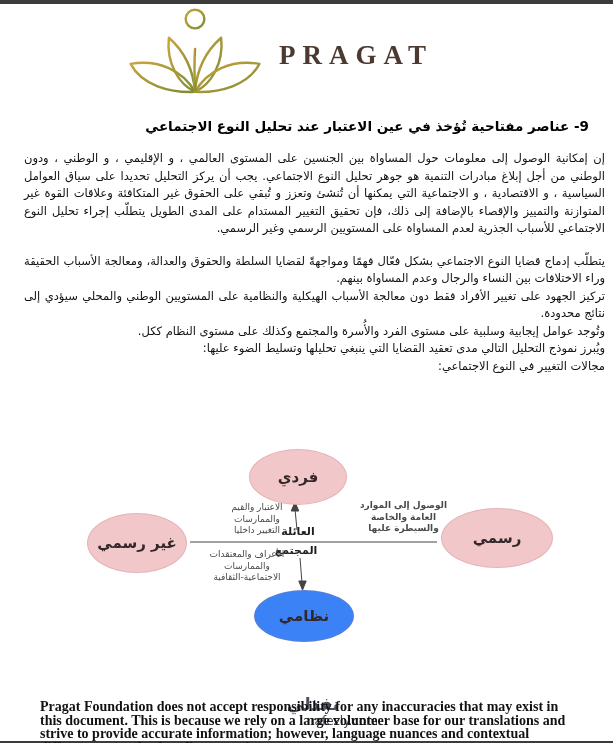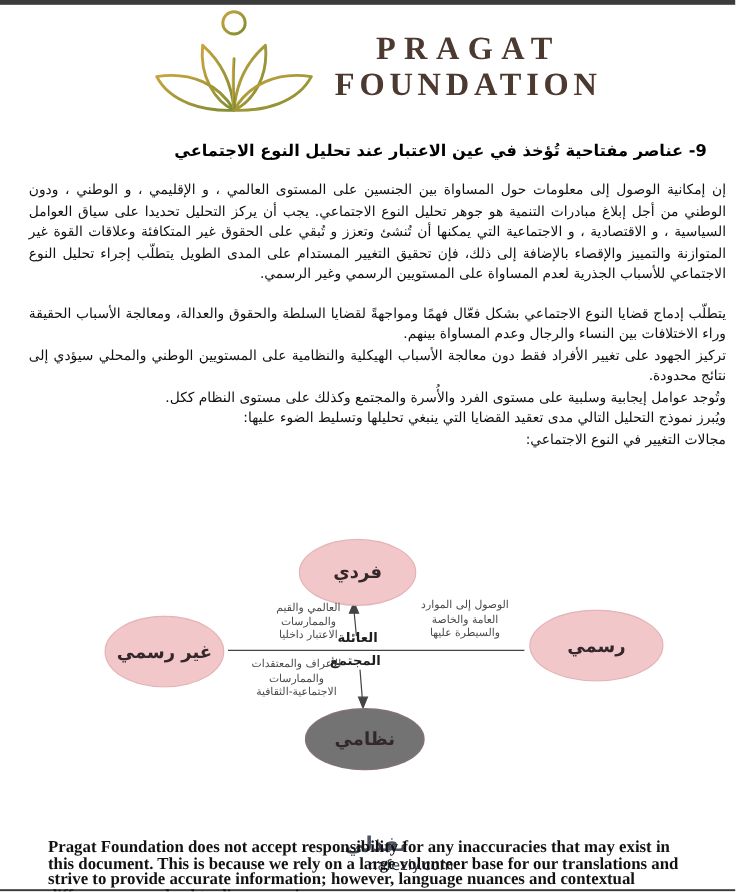--- a/index.html
+++ b/index.html
@@ -78,21 +78,21 @@
   }
   .axis-above { left: 267px; top: 95px;  width: 62px; }
   .axis-below { left: 262px; top: 114px; width: 68px; }
 
   .quad {
     position: absolute;
     direction: rtl; text-align: center;
     font-size: 9px; line-height: 11.5px; color: #4a4a4a;
   }
   .quad-tl { left: 197px; top: 72px;  width: 120px; }
-  .quad-tr { left: 330px; top: 70px;  width: 115px; }
+  .quad-tr { left: 346px; top: 70px;  width: 115px; font-weight: bold; }
   .quad-bl { left: 187px; top: 119px; width: 120px; }
   .quad-br { left: 327px; top: 124px; width: 115px; }
 
   
   .watermark {
     position: absolute; left: 248px; top: 694px; width: 130px;
     text-align: center; color: #0f172a; z-index: 1;
     user-select: none;
   }
   .watermark .wm-ar { font-size: 17px; font-weight: bold; line-height: 20px; opacity: 0.75; }
@@ -125,21 +125,20 @@
         <circle cx="75" cy="14" r="10"></circle>
         <path d="M75,92 C58,84 44,62 47,34 C63,48 73,66 75,92 Z"></path>
         <path d="M75,92 C92,84 106,62 103,34 C87,48 77,66 75,92 Z"></path>
         <path d="M75,92 C48,93 18,85 6,62 C36,57 62,69 75,92 Z"></path>
         <path d="M75,92 C102,93 132,85 144,62 C114,57 88,69 75,92 Z"></path>
         <path d="M75,90 C74,72 74,60 75,46"></path>
       </g>
     </svg>
     <div class="logo-text">
       <div class="logo-line1">PRAGAT</div>
-      <div class="logo-line2">FOUNDATION</div>
     </div>
   </header>
 
   <h1 class="heading" dir="rtl">9- عناصر مفتاحية تُؤخذ في عين الاعتبار عند تحليل النوع الاجتماعي</h1>
 
   <div class="body-text">
     <p>إن إمكانية الوصول إلى معلومات حول المساواة بين الجنسين على المستوى العالمي ، و الإقليمي ، و الوطني ، ودون الوطني من أجل إبلاغ مبادرات التنمية هو جوهر تحليل النوع الاجتماعي. يجب أن يركز التحليل تحديدا على سياق العوامل السياسية ، و الاقتصادية ، و الاجتماعية التي يمكنها أن تُنشئ وتعزز و تُبقي على الحقوق غير المتكافئة وعلاقات القوة غير المتوازنة والتمييز والإقصاء بالإضافة إلى ذلك، فإن تحقيق التغيير المستدام على المدى الطويل يتطلّب إجراء تحليل النوع الاجتماعي للأسباب الجذرية لعدم المساواة على المستويين الرسمي وغير الرسمي.</p>
     <p class="gap-top">يتطلّب إدماج قضايا النوع الاجتماعي بشكل فعّال فهمًا ومواجهةً لقضايا السلطة والحقوق والعدالة، ومعالجة الأسباب الحقيقة وراء الاختلافات بين النساء والرجال وعدم المساواة بينهم.</p>
     <p>تركيز الجهود على تغيير الأفراد فقط دون معالجة الأسباب الهيكلية والنظامية على المستويين الوطني والمحلي سيؤدي إلى نتائج محدودة.</p>
     <p>وتُوجد عوامل إيجابية وسلبية على مستوى الفرد والأُسرة والمجتمع وكذلك على مستوى النظام ككل.</p>
@@ -155,29 +154,29 @@
         <line x1="297" y1="100" x2="295" y2="79"></line>
         <polygon points="295,72 291.2,81 298.8,81"></polygon>
         <line x1="300" y1="128" x2="302" y2="153"></line>
         <polygon points="302.5,160 298.8,151 306.2,151"></polygon>
       </g>
     </svg>
 
     <div class="node node-top" style="background:#f2c7c9">فردي</div>
     <div class="node node-right" style="background:#f2c7c9">رسمي</div>
     <div class="node node-left" style="background:#f2c7c9">غير رسمي</div>
-    <div class="node node-bottom" style="background:#737373">نظامي</div>
+    <div class="node node-bottom" style="background:#3b82f6">نظامي</div>
 
     <div class="axis-label axis-above">العائلة</div>
     <div class="axis-label axis-below">المجتمع</div>
 
     <div class="quad quad-tl">
-      <div>العالمي والقيم</div>
+      <div>الاعتبار والقيم</div>
       <div>والممارسات</div>
-      <div>الاعتبار داخليا</div>
+      <div>التغيير داخليا</div>
     </div>
     <div class="quad quad-tr">
       <div>الوصول إلى الموارد</div>
       <div>العامة والخاصة</div>
       <div>والسيطرة عليها</div>
     </div>
     <div class="quad quad-bl">
       <div>الأعراف والمعتقدات</div>
       <div>والممارسات</div>
       <div>الاجتماعية-الثقافية</div>

